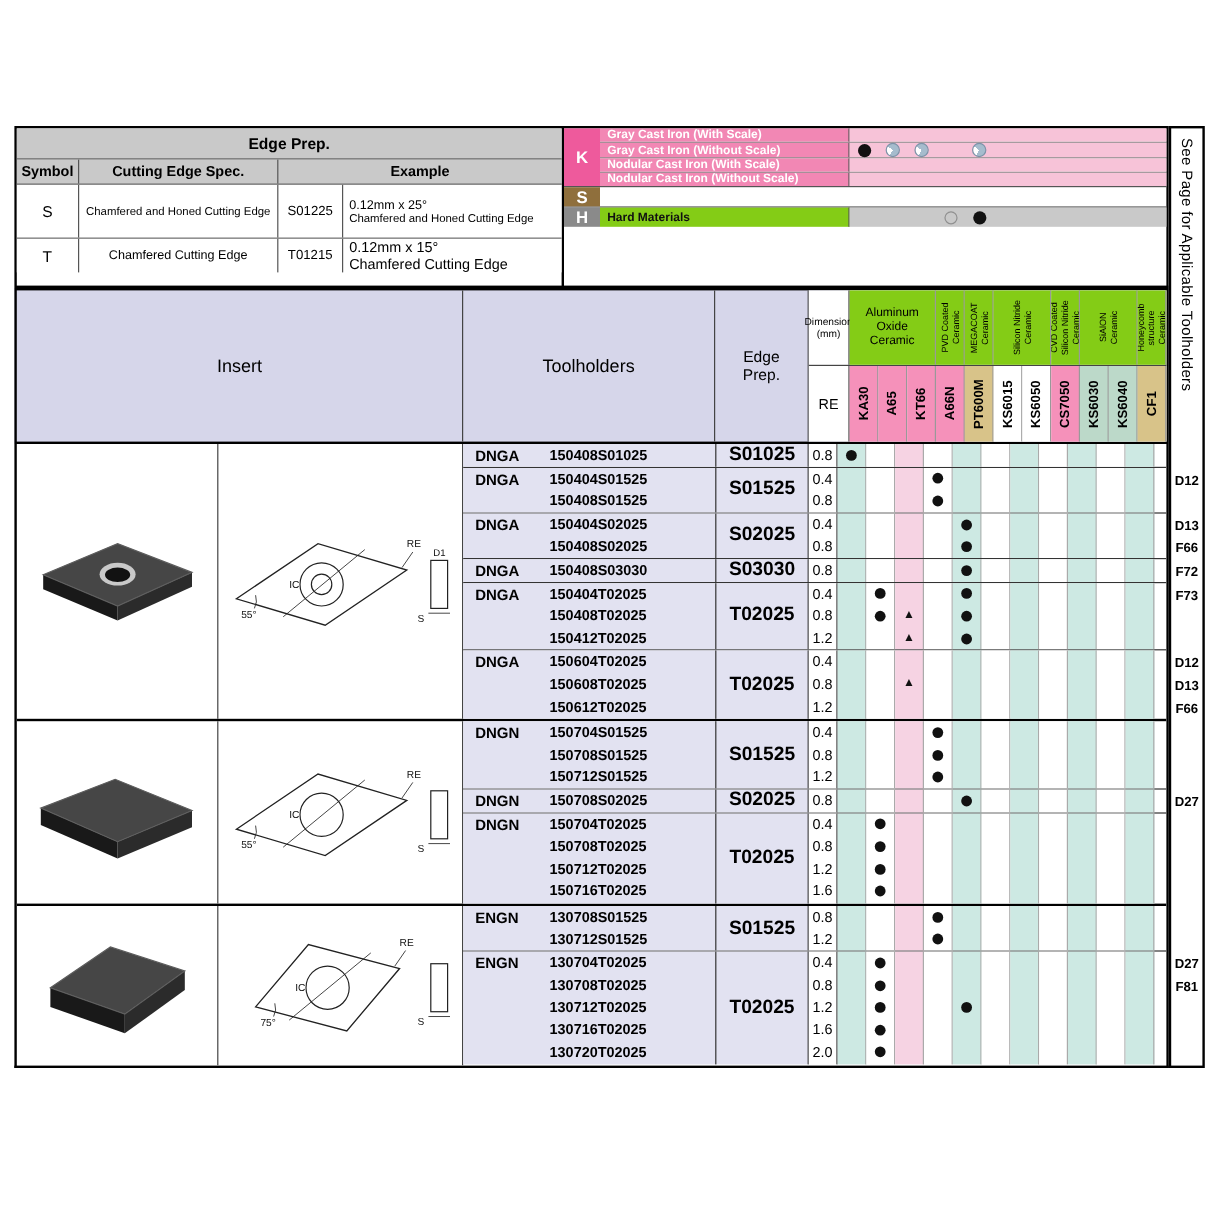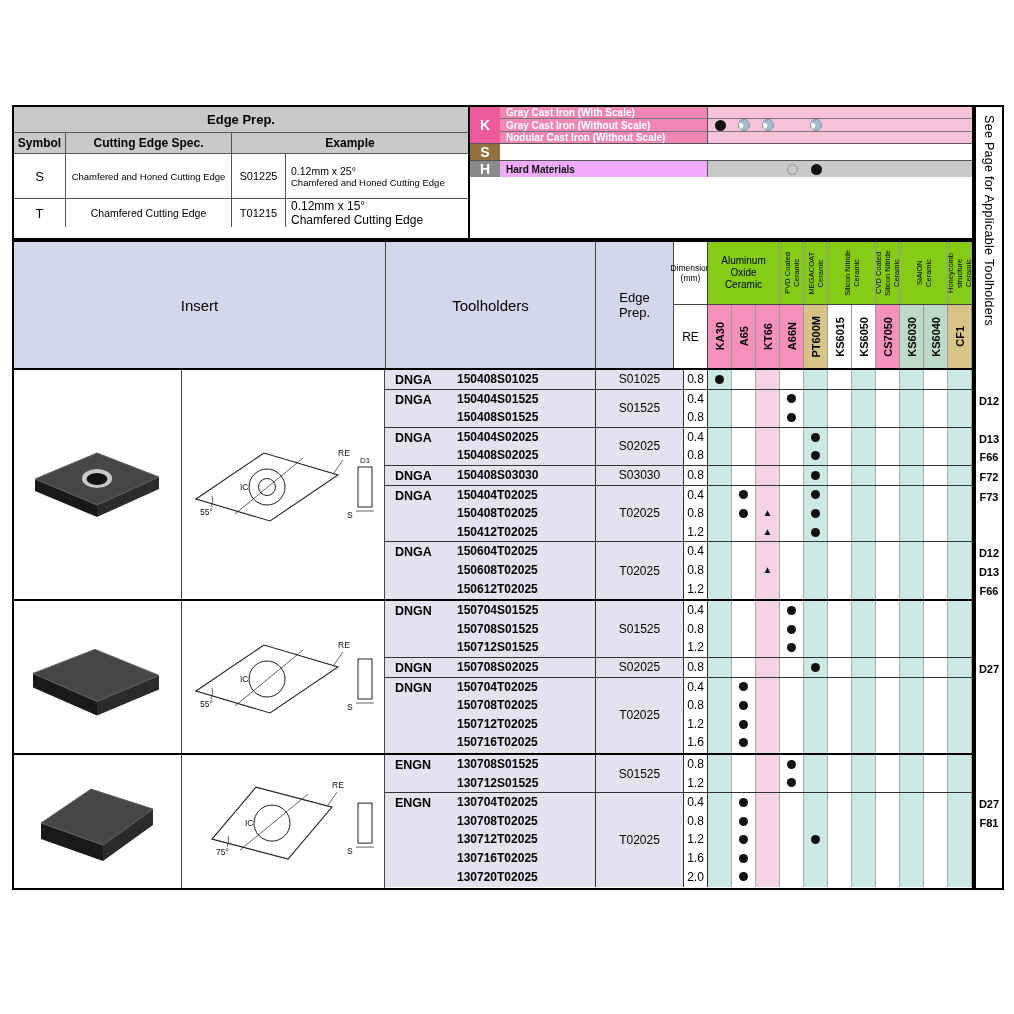--- a/index.html
+++ b/index.html
@@ -91,22 +91,22 @@
   .photo{width:168px;border-right:1px solid #444;display:flex;align-items:center;justify-content:center}
   .draw{width:204px;border-right:1px solid #444;display:flex;align-items:center;justify-content:center}
   .rows{flex:1;display:flex;flex-direction:column}
   .row{display:flex;border-bottom:1px solid #333}
   .row:last-child{border-bottom:none}
   .desc{width:210px;background:#e2e2f1;display:flex}
   .dname{width:72px;padding-left:10px;padding-top:1px;font-weight:bold;font-size:12.5px;
          line-height:18.6px}
   .dnums{flex:1}
   .dline{height:18.6px;line-height:18.6px;font-weight:bold;font-size:12px}
-  .epcell{width:89px;background:#e2e2f1;border-left:1px solid #333;border-right:1px solid #333;
-          display:flex;align-items:center;justify-content:center;font-weight:normal;font-size:12px}
+  .epcell{width:78px;background:#e2e2f1;border-left:1px solid #333;border-right:1px solid #333;
+          display:flex;align-items:center;justify-content:center;font-weight:bold;font-size:16px}
   .recol{width:24px;border-right:1px solid #333;background:#fff}
   .rline{height:18.6px;line-height:18.6px;text-align:center;font-size:12px}
   .grades{display:flex;width:264px}
   .gcol{width:24px;border-right:1px solid #aaa}
   .gc{height:18.6px;display:flex;align-items:center;justify-content:center}
   .dot{width:9px;height:9px;border-radius:50%;background:#111}
   .tri{font-size:10px;line-height:1;color:#111}
 </style>
 </head>
 <body>
@@ -181,20 +181,36 @@
                 </div>
                 <div class="mcell"></div>
                 <div class="mcell"></div>
                 <div class="mcell"></div>
                 <div class="mcell"></div>
                 <div class="mcell"></div>
                 <div class="mcell"></div>
               </div>
             </div>
             <div class="mrow">
+              <div class="mlabel" style="background: rgb(242, 135, 180); color: rgb(255, 255, 255);">Nodular Cast Iron (With Scale)</div>
+              <div class="marea" style="background: rgb(247, 195, 216);">
+                <div class="mcell"></div>
+                <div class="mcell"></div>
+                <div class="mcell"></div>
+                <div class="mcell"></div>
+                <div class="mcell"></div>
+                <div class="mcell"></div>
+                <div class="mcell"></div>
+                <div class="mcell"></div>
+                <div class="mcell"></div>
+                <div class="mcell"></div>
+                <div class="mcell"></div>
+              </div>
+            </div>
+            <div class="mrow">
               <div class="mlabel" style="background: rgb(242, 135, 180); color: rgb(255, 255, 255);">Nodular Cast Iron (Without Scale)</div>
               <div class="marea" style="background: rgb(247, 195, 216);">
                 <div class="mcell"></div>
                 <div class="mcell"></div>
                 <div class="mcell"></div>
                 <div class="mcell"></div>
                 <div class="mcell"></div>
                 <div class="mcell"></div>
                 <div class="mcell"></div>
                 <div class="mcell"></div>
@@ -205,21 +221,21 @@
             </div>
           </div>
         </div>
         <div class="mgroup" style="flex-grow: 1;">
           <div class="msym" style="background: rgb(143, 111, 60); color: rgb(255, 255, 255);">S</div>
         </div>
         <div class="mgroup" style="flex-grow: 1;">
           <div class="msym" style="background: rgb(138, 138, 138); color: rgb(255, 255, 255);">H</div>
           <div class="mrows">
             <div class="mrow">
-              <div class="mlabel" style="background: #f0abfc; color: rgb(17, 17, 17);">Hard Materials</div>
+              <div class="mlabel" style="background: #84cc16; color: rgb(17, 17, 17);">Hard Materials</div>
               <div class="marea" style="background: rgb(201, 201, 201);">
                 <div class="mcell"></div>
                 <div class="mcell"></div>
                 <div class="mcell"></div>
                 <div class="mcell">
                   <span class="mopen"></span>
                 </div>
                 <div class="mcell">
                   <span class="mdot"></span>
                 </div>

